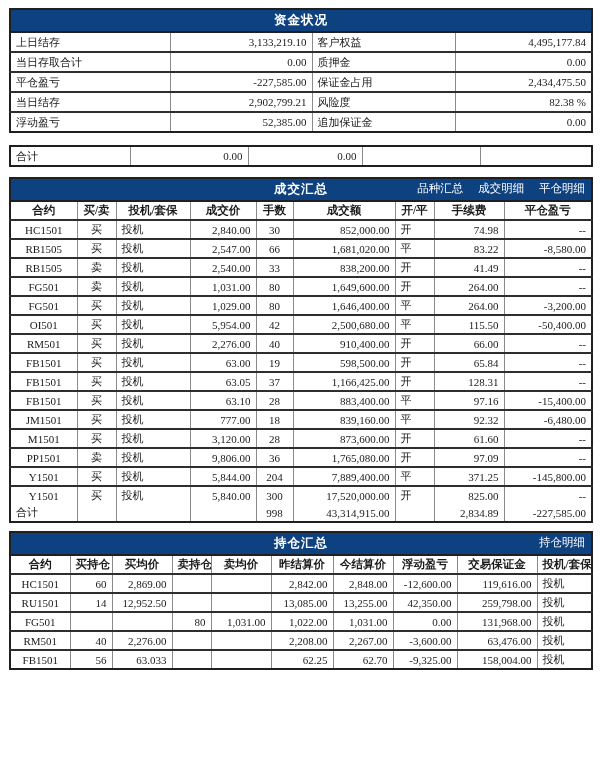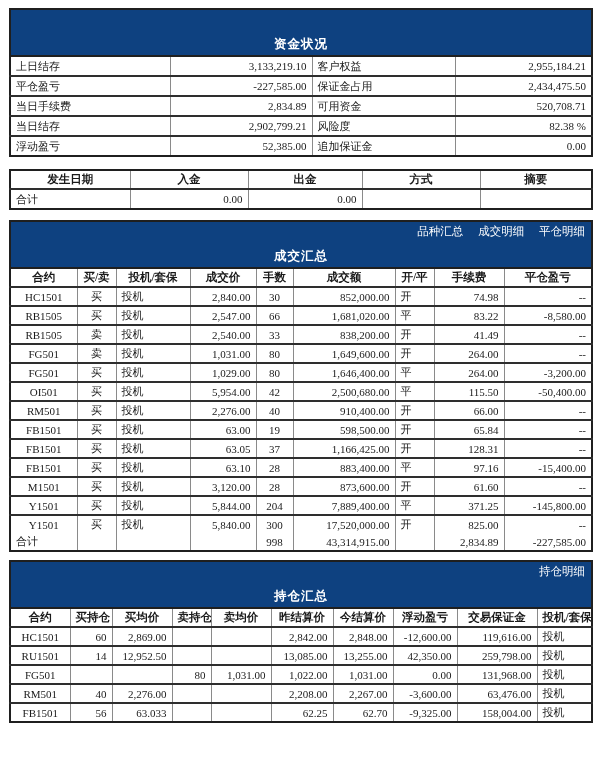--- a/index.html
+++ b/index.html
@@ -12,21 +12,21 @@
   .gap8  { margin-bottom:8px; }
 
   td, th { border-right:1px solid #8a8a8a; border-bottom:2px solid #2e2e2e;
            font-size:11px; padding:1px 5px; height:14px; overflow:hidden; white-space:nowrap; }
   td:last-child, th:last-child { border-right:none; }
   tr:last-child td { border-bottom:none; }
 
   .bar-cell { background:#0e4180; color:#ffffff; padding:2px 4px; height:15px;
               border-right:none; border-bottom:2px solid #1f1f1f; }
   .bar-inner { position:relative; display:flex; align-items:center; justify-content:center; }
-  .bar-title { font-weight:bold; font-size:12.5px; letter-spacing:1px;margin-top:24px; }
+  .bar-title { font-weight:bold; font-size:12.5px; letter-spacing:1px; }
   .bar-links { position:absolute; right:2px; top:0; font-size:11.5px; font-weight:normal; }
   .bar-links span { margin-left:12px; cursor:pointer; }
 
   .colhead th { font-weight:bold; text-align:center; background:#ffffff; font-size:11.5px; }
 
   
   .funds td:nth-child(1), .funds td:nth-child(3) { text-align:left;margin-top:7px; }
   .funds td:nth-child(2), .funds td:nth-child(4) { text-align:right; }
   .funds td { height:16px; }
 
@@ -66,33 +66,33 @@
             <span class="bar-title">资金状况</span>
           </div>
         </th>
       </tr>
     </thead>
     <tbody>
         <tr>
           <td>上日结存</td>
           <td>3,133,219.10</td>
           <td>客户权益</td>
-          <td>2,955,184.21</td>
+          <td>4,495,177.84</td>
+        </tr>
+        <tr>
+          <td>当日存取合计</td>
+          <td>0.00</td>
+          <td>质押金</td>
+          <td>0.00</td>
         </tr>
         <tr>
           <td>平仓盈亏</td>
           <td>-227,585.00</td>
           <td>保证金占用</td>
           <td>2,434,475.50</td>
-        </tr>
-        <tr>
-          <td>当日手续费</td>
-          <td>2,834.89</td>
-          <td>可用资金</td>
-          <td>520,708.71</td>
         </tr>
         <tr>
           <td>当日结存</td>
           <td>2,902,799.21</td>
           <td>风险度</td>
           <td>82.38 %</td>
         </tr>
         <tr>
           <td>浮动盈亏</td>
           <td>52,385.00</td>
@@ -104,27 +104,20 @@
 
   <table class="cashflow gap10">
     <colgroup>
         <col style="width:120px">
         <col style="width:118px">
         <col style="width:114px">
         <col style="width:118px">
         <col style="width:112px">
       </colgroup>
     <thead>
-      <tr class="colhead">
-          <th>发生日期</th>
-          <th>入金</th>
-          <th>出金</th>
-          <th>方式</th>
-          <th>摘要</th>
-        </tr>
     </thead>
     <tbody>
         <tr class="total">
           <td>合计</td>
           <td>0.00</td>
           <td>0.00</td>
           <td></td>
           <td></td>
         </tr>
       </tbody>
@@ -272,28 +265,50 @@
           <td>买</td>
           <td>投机</td>
           <td>63.10</td>
           <td>28</td>
           <td>883,400.00</td>
           <td>平</td>
           <td>97.16</td>
           <td>-15,400.00</td>
         </tr>
         <tr>
+          <td>JM1501</td>
+          <td>买</td>
+          <td>投机</td>
+          <td>777.00</td>
+          <td>18</td>
+          <td>839,160.00</td>
+          <td>平</td>
+          <td>92.32</td>
+          <td>-6,480.00</td>
+        </tr>
+        <tr>
           <td>M1501</td>
           <td>买</td>
           <td>投机</td>
           <td>3,120.00</td>
           <td>28</td>
           <td>873,600.00</td>
           <td>开</td>
           <td>61.60</td>
+          <td>--</td>
+        </tr>
+        <tr>
+          <td>PP1501</td>
+          <td>卖</td>
+          <td>投机</td>
+          <td>9,806.00</td>
+          <td>36</td>
+          <td>1,765,080.00</td>
+          <td>开</td>
+          <td>97.09</td>
           <td>--</td>
         </tr>
         <tr>
           <td>Y1501</td>
           <td>买</td>
           <td>投机</td>
           <td>5,844.00</td>
           <td>204</td>
           <td>7,889,400.00</td>
           <td>平</td>

